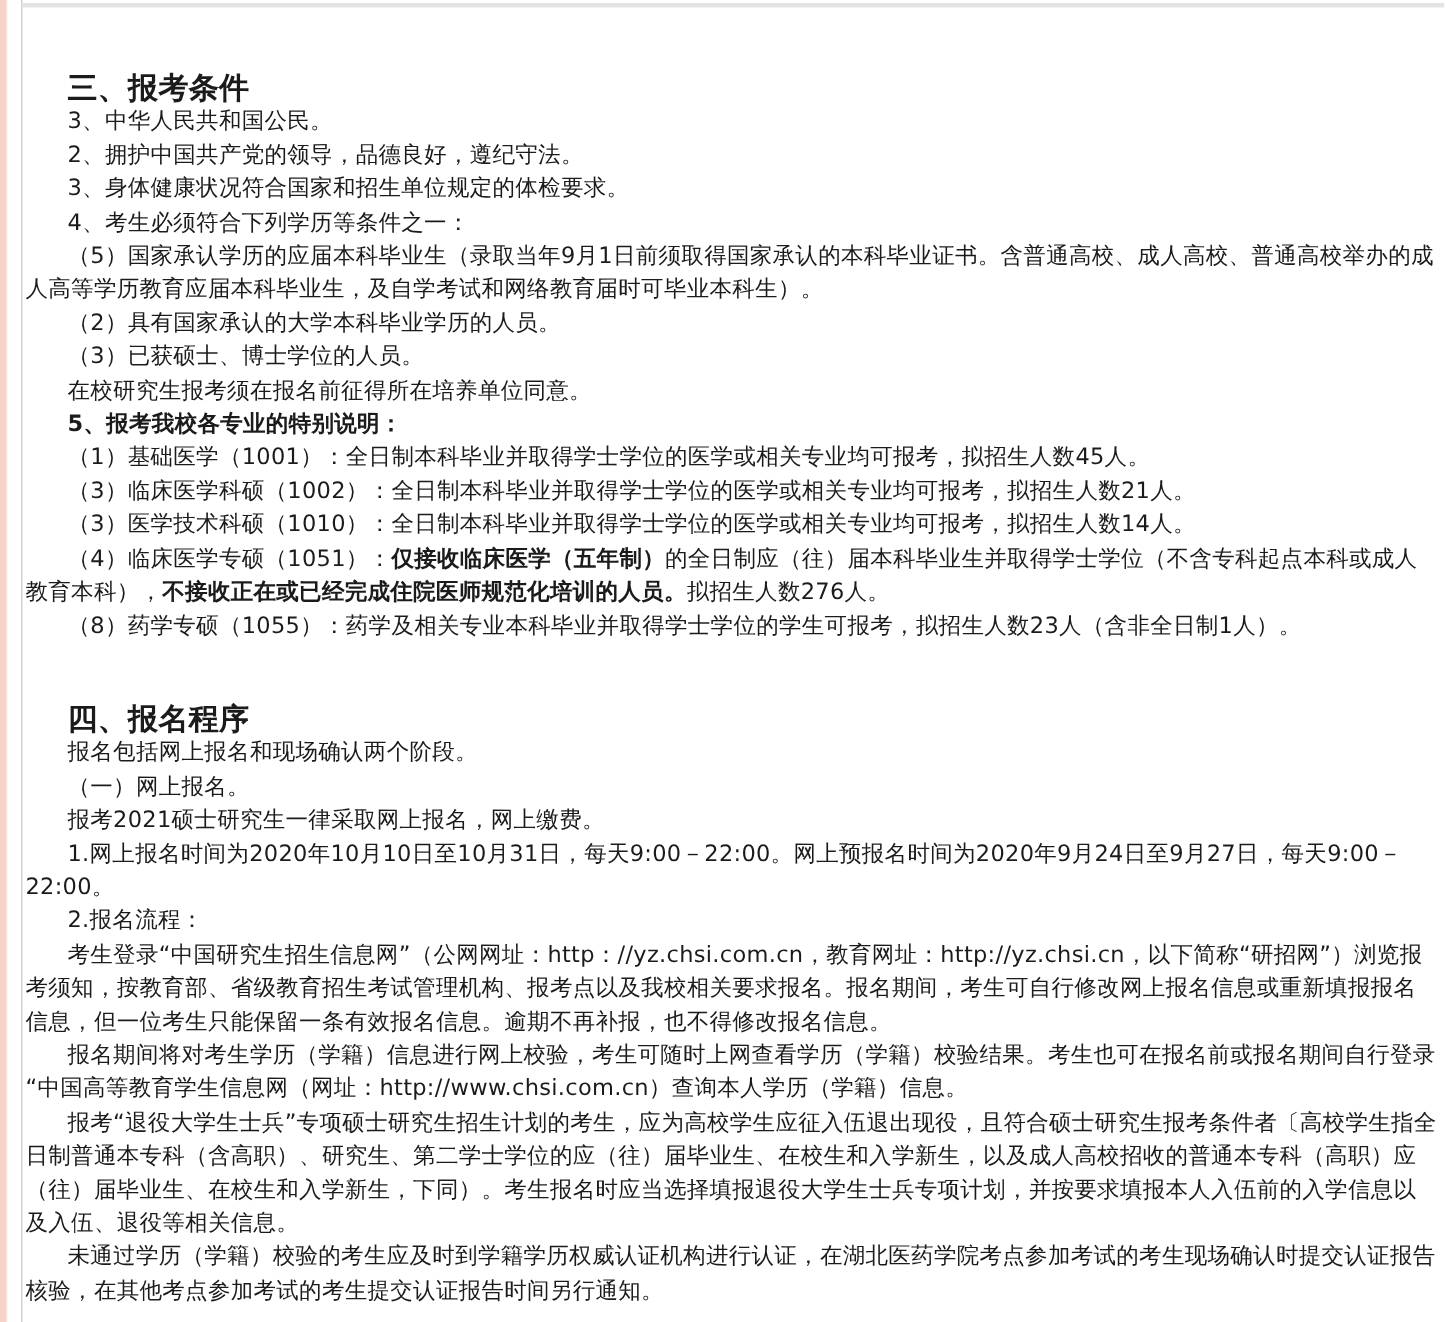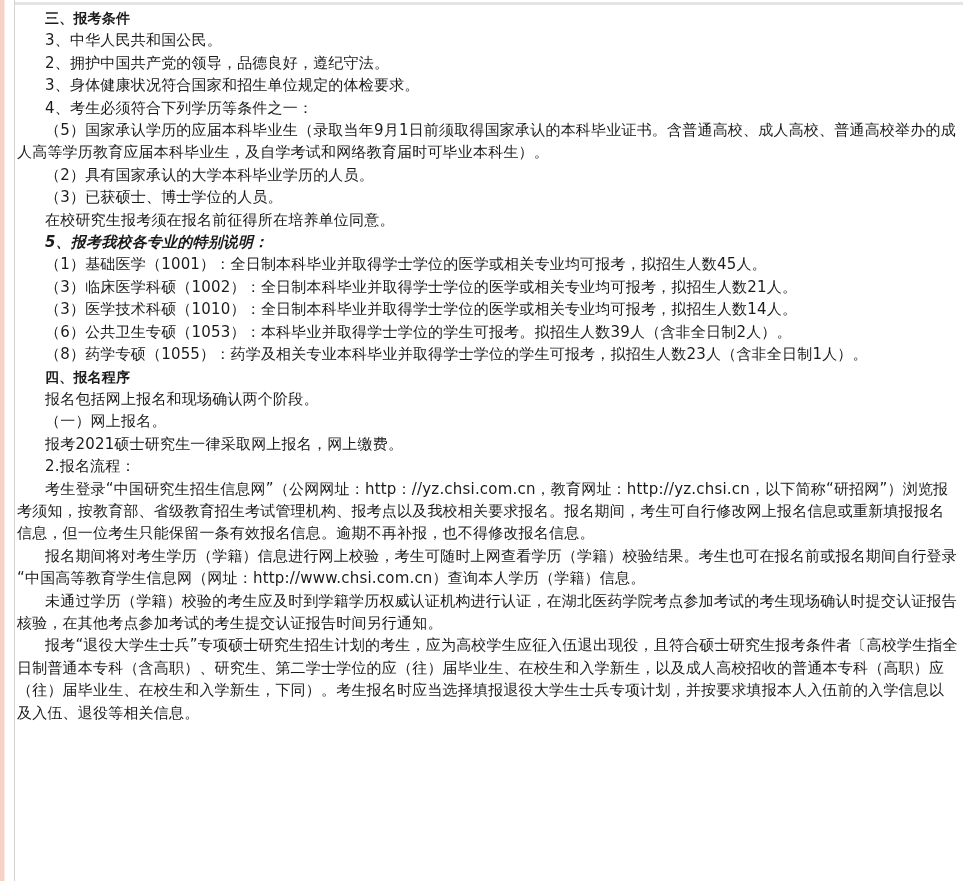--- a/index.html
+++ b/index.html
@@ -44,26 +44,26 @@
     line-height: 22.4px;
     color: #1b1b1b;
   }
   .para {
     margin: 0;
     text-indent: 28px;
     letter-spacing: 0.2px;
   }
   .para.heading {
     font-weight: bold;
-    font-size: 14px;
+    font-size: 20px;
     line-height: 22.4px;
+    margin-top: 40px;
   }
   .para.subheading {
     font-weight: bold;
-    font-style: italic;
   }
   .bold { font-weight: bold; }
 </style>
 </head>
 <body>
 
 <div class="page">
   <div class="left-strip" style="background: rgb(248, 210, 198);"></div>
   <div class="left-strip-edge"></div>
   <div class="v-divider" style="background: rgb(210, 210, 210);"></div>
@@ -75,26 +75,27 @@
       <p class="para body"><span>3、身体健康状况符合国家和招生单位规定的体检要求。</span></p>
       <p class="para body"><span>4、考生必须符合下列学历等条件之一：</span></p>
       <p class="para body"><span>（5）国家承认学历的应届本科毕业生（录取当年9月1日前须取得国家承认的本科毕业证书。含普通高校、成人高校、普通高校举办的成人高等学历教育应届本科毕业生，及自学考试和网络教育届时可毕业本科生）。</span></p>
       <p class="para body"><span>（2）具有国家承认的大学本科毕业学历的人员。</span></p>
       <p class="para body"><span>（3）已获硕士、博士学位的人员。</span></p>
       <p class="para body"><span>在校研究生报考须在报名前征得所在培养单位同意。</span></p>
       <p class="para subheading"><span class="bold">5、报考我校各专业的特别说明：</span></p>
       <p class="para body"><span>（1）基础医学（1001）：全日制本科毕业并取得学士学位的医学或相关专业均可报考，拟招生人数45人。</span></p>
       <p class="para body"><span>（3）临床医学科硕（1002）：全日制本科毕业并取得学士学位的医学或相关专业均可报考，拟招生人数21人。</span></p>
       <p class="para body"><span>（3）医学技术科硕（1010）：全日制本科毕业并取得学士学位的医学或相关专业均可报考，拟招生人数14人。</span></p>
-      <p class="para body"><span>（6）公共卫生专硕（1053）：本科毕业并取得学士学位的学生可报考。拟招生人数39人（含非全日制2人）。</span></p>
+      <p class="para body"><span>（4）临床医学专硕（1051）：</span><span class="bold">仅接收临床医学（五年制）</span><span>的全日制应（往）届本科毕业生并取得学士学位（不含专科起点本科或成人教育本科），</span><span class="bold">不接收正在或已经完成住院医师规范化培训的人员。</span><span>拟招生人数276人。</span></p>
       <p class="para body"><span>（8）药学专硕（1055）：药学及相关专业本科毕业并取得学士学位的学生可报考，拟招生人数23人（含非全日制1人）。</span></p>
       <p class="para heading"><span class="bold">四、报名程序</span></p>
       <p class="para body"><span>报名包括网上报名和现场确认两个阶段。</span></p>
       <p class="para body"><span>（一）网上报名。</span></p>
       <p class="para body"><span>报考2021硕士研究生一律采取网上报名，网上缴费。</span></p>
+      <p class="para body"><span>1.网上报名时间为2020年10月10日至10月31日，每天9:00－22:00。网上预报名时间为2020年9月24日至9月27日，每天9:00－22:00。</span></p>
       <p class="para body"><span>2.报名流程：</span></p>
       <p class="para body"><span>考生登录“中国研究生招生信息网”（公网网址：http：//yz.chsi.com.cn，教育网址：http://yz.chsi.cn，以下简称“研招网”）浏览报考须知，按教育部、省级教育招生考试管理机构、报考点以及我校相关要求报名。报名期间，考生可自行修改网上报名信息或重新填报报名信息，但一位考生只能保留一条有效报名信息。逾期不再补报，也不得修改报名信息。</span></p>
       <p class="para body"><span>报名期间将对考生学历（学籍）信息进行网上校验，考生可随时上网查看学历（学籍）校验结果。考生也可在报名前或报名期间自行登录“中国高等教育学生信息网（网址：http://www.chsi.com.cn）查询本人学历（学籍）信息。</span></p>
+      <p class="para body"><span>报考“退役大学生士兵”专项硕士研究生招生计划的考生，应为高校学生应征入伍退出现役，且符合硕士研究生报考条件者〔高校学生指全日制普通本专科（含高职）、研究生、第二学士学位的应（往）届毕业生、在校生和入学新生，以及成人高校招收的普通本专科（高职）应（往）届毕业生、在校生和入学新生，下同）。考生报名时应当选择填报退役大学生士兵专项计划，并按要求填报本人入伍前的入学信息以及入伍、退役等相关信息。</span></p>
       <p class="para body"><span>未通过学历（学籍）校验的考生应及时到学籍学历权威认证机构进行认证，在湖北医药学院考点参加考试的考生现场确认时提交认证报告核验，在其他考点参加考试的考生提交认证报告时间另行通知。</span></p>
-      <p class="para body"><span>报考“退役大学生士兵”专项硕士研究生招生计划的考生，应为高校学生应征入伍退出现役，且符合硕士研究生报考条件者〔高校学生指全日制普通本专科（含高职）、研究生、第二学士学位的应（往）届毕业生、在校生和入学新生，以及成人高校招收的普通本专科（高职）应（往）届毕业生、在校生和入学新生，下同）。考生报名时应当选择填报退役大学生士兵专项计划，并按要求填报本人入伍前的入学信息以及入伍、退役等相关信息。</span></p>
       <p class="para body"></p>
     </div>
 </div>
 
 </body></html>

